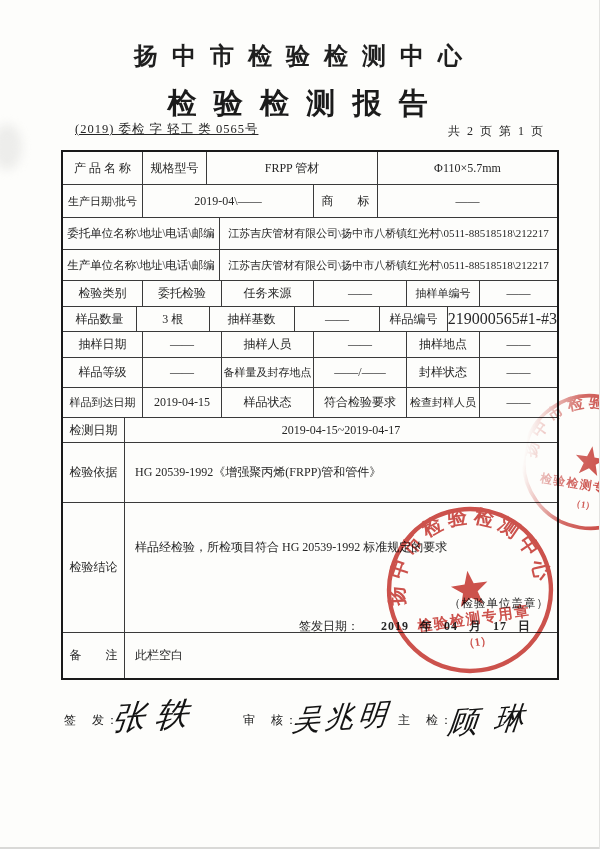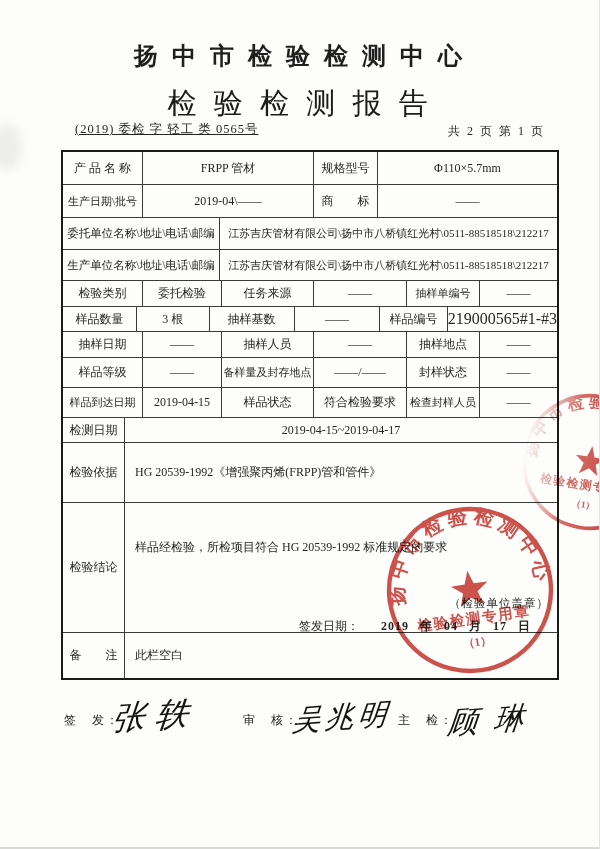--- a/index.html
+++ b/index.html
@@ -10,21 +10,21 @@
     color:#262626;
   }
   .page{position:absolute;inset:0;overflow:hidden;padding-left:32px;}
   
   .org-title{
     position:absolute;top:40px;left:0;right:0;text-align:center;
     font-size:24px;font-weight:700;letter-spacing:4px;color:#1f1f1f;
   }
   .report-title{
     position:absolute;top:84px;left:0;right:0;text-align:center;
-    font-size:29px;font-weight:400;letter-spacing:5px;color:#1b1b1b;
+    font-size:29px;font-weight:700;letter-spacing:5px;color:#1b1b1b;
   }
   .doc-line{position:absolute;top:121px;left:75px;font-size:12.5px;letter-spacing:1px;text-decoration:underline;}
   .page-info{position:absolute;top:123px;right:55px;font-size:12px;letter-spacing:2px;}
   
   .report-table{
     position:absolute;left:61px;top:150px;width:498px;height:530px;
     border:2px solid #1a1a1a;box-sizing:border-box;background:transparent;
   }
   .trow{display:flex;box-sizing:border-box;border-bottom:1px solid #3a3a3a;}
   .trow:last-child{border-bottom:none;}
@@ -81,22 +81,22 @@
 
   <div class="org-title">扬 中 市 检 验 检 测 中 心</div>
   <div class="report-title">检 验 检 测 报 告</div>
   <div class="doc-line">(2019)  委检 字 轻工 类 0565号</div>
   <div class="page-info">共 2 页 第 1 页</div>
 
   <div class="report-table">
 
     <div class="trow rowA r1">
       <div class="cell c0">产 品 名 称</div>
+      <div class="cell c2">规格型号</div>
       <div class="cell c1">FRPP 管材</div>
-      <div class="cell c2">规格型号</div>
       <div class="cell c3">Φ110×5.7mm</div>
     </div>
 
     <div class="trow rowA r2">
       <div class="cell c0 fs11">生产日期\批号</div>
       <div class="cell c1">2019-04\——</div>
       <div class="cell c2">商　　标</div>
       <div class="cell c3">——</div>
     </div>
 

